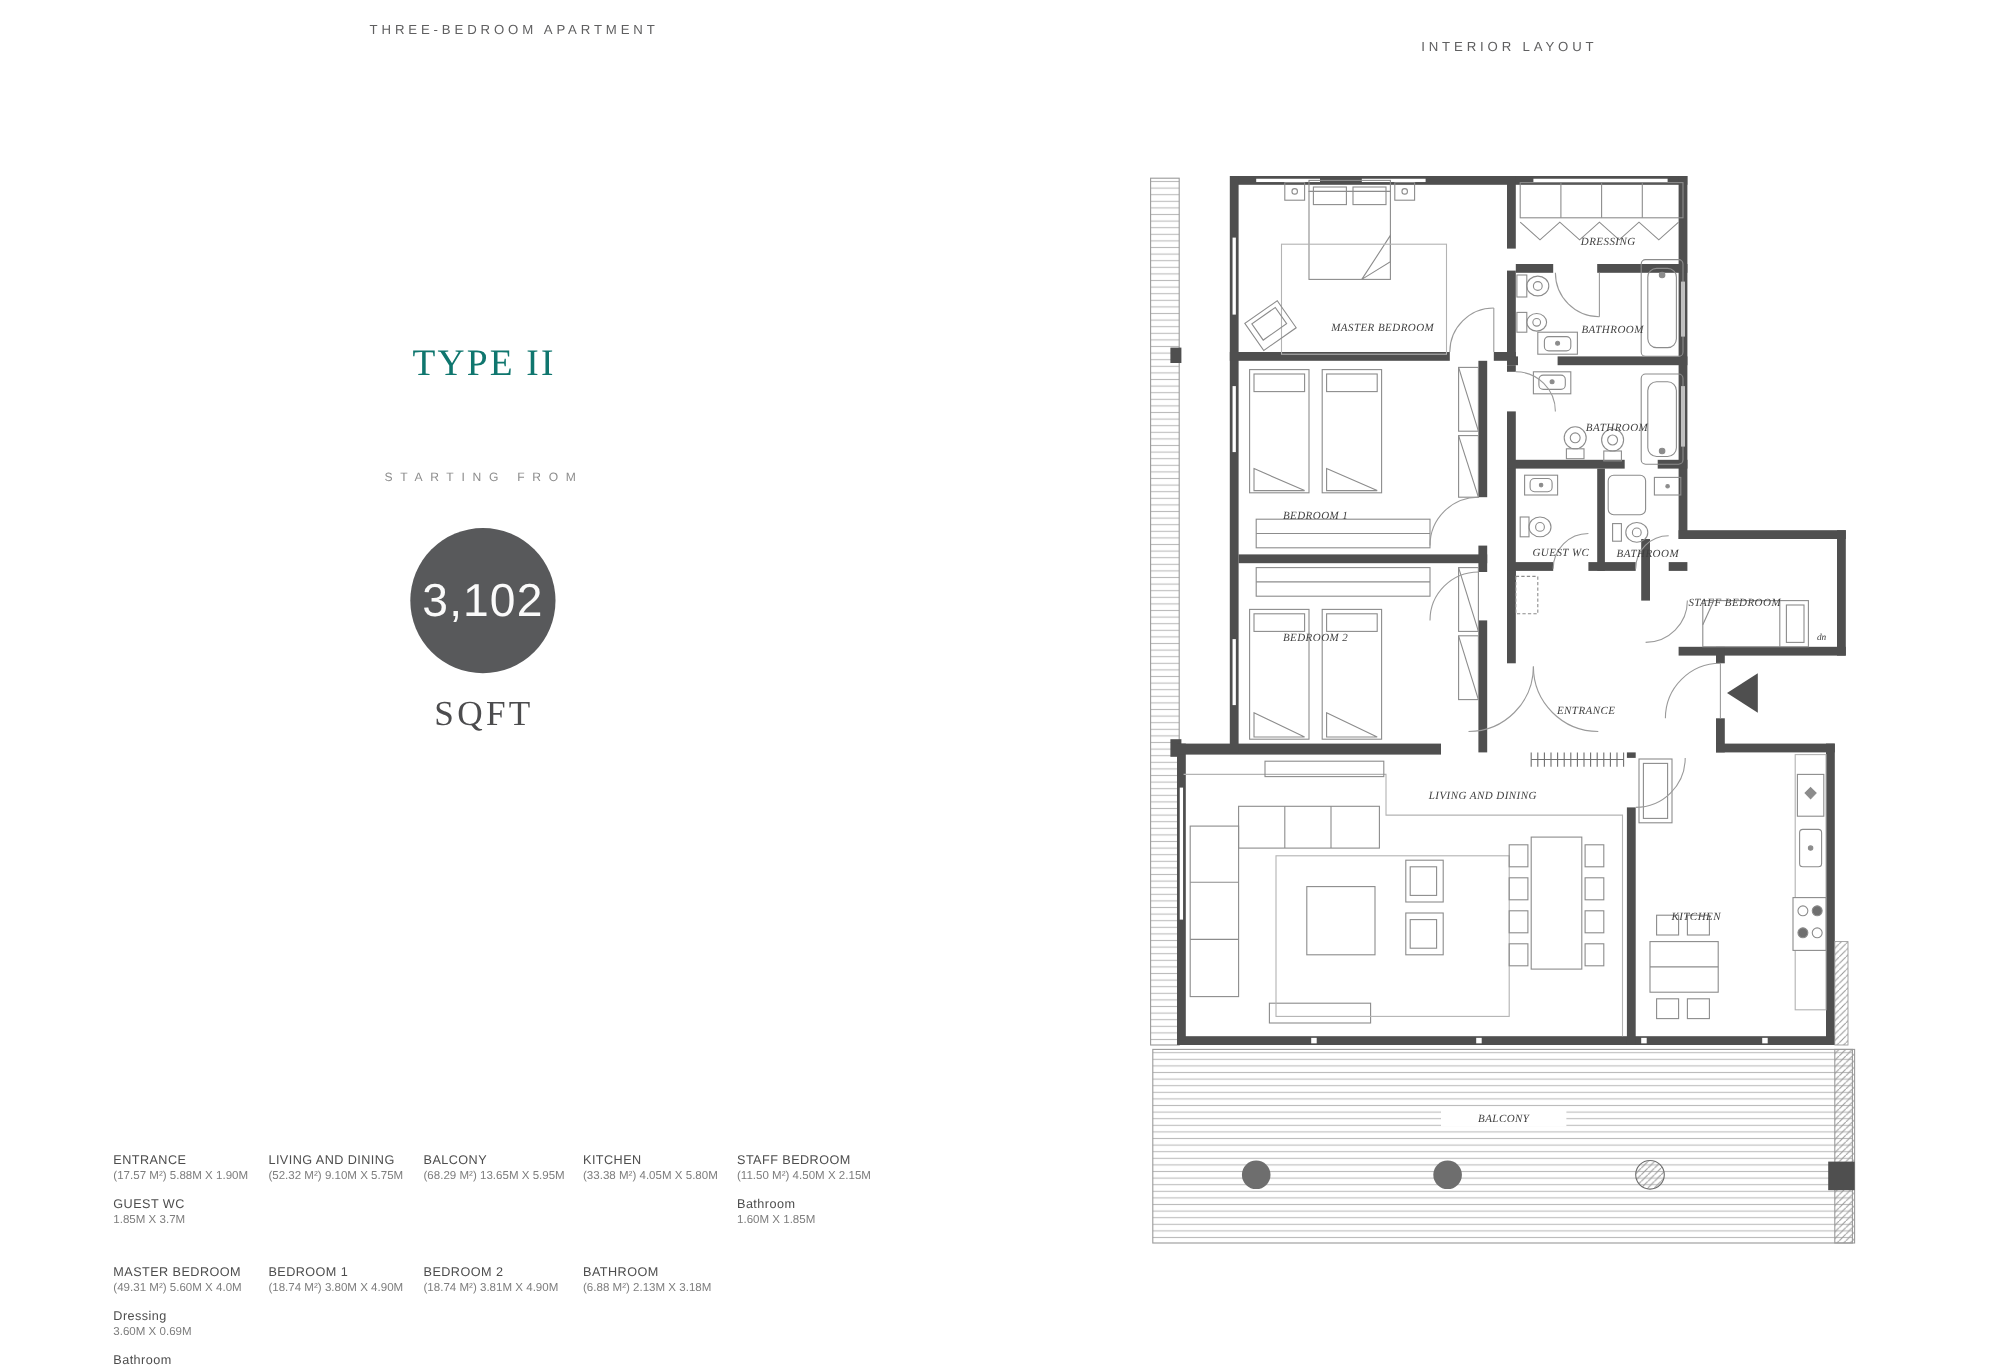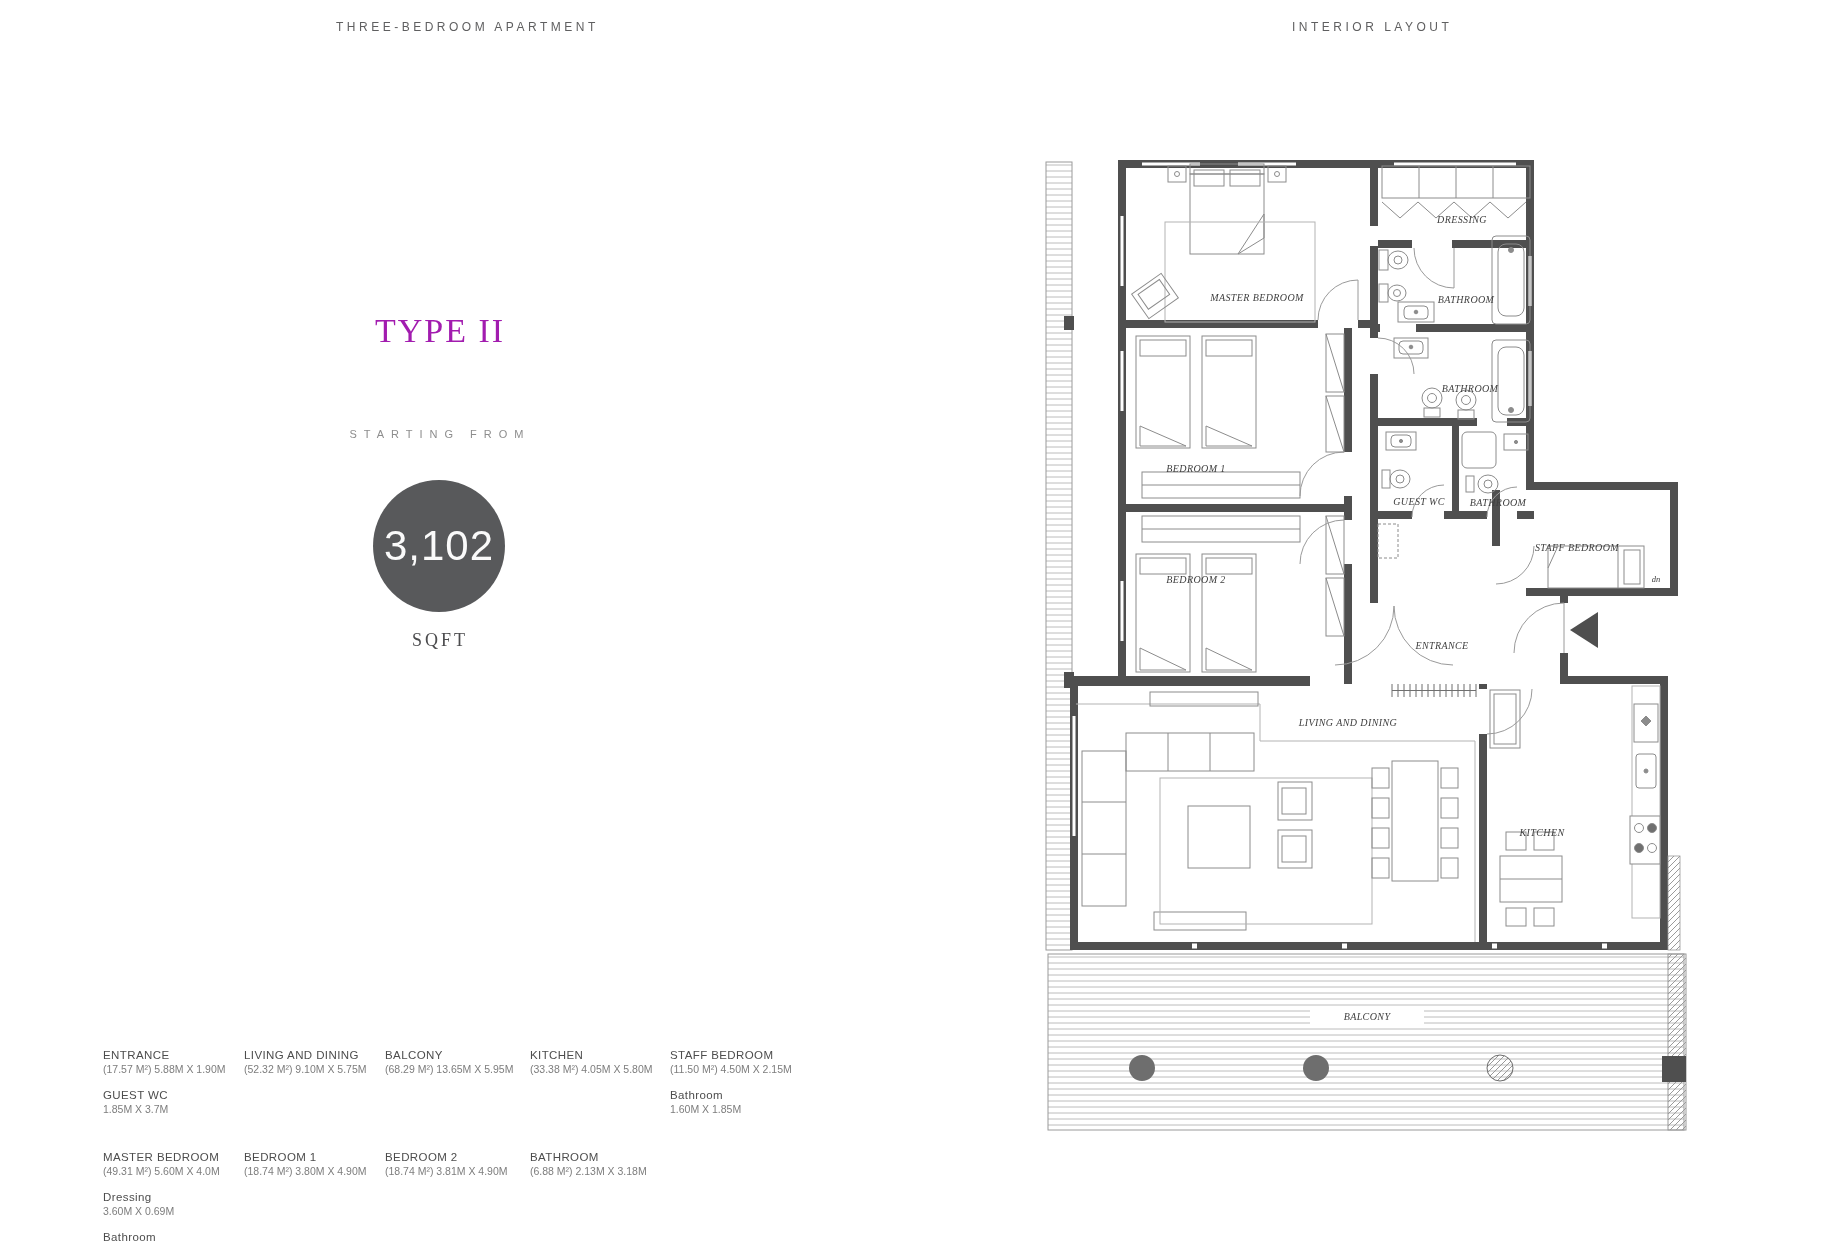--- a/index.html
+++ b/index.html
@@ -6,41 +6,41 @@
   body{
     width:1832px;height:1242px;position:relative;overflow:hidden;
     background:#ffffff;font-family:"Liberation Sans",sans-serif;color:#4e4e4e;
   }
   
   .hdr{
     position:absolute;top:20px;font-size:12px;letter-spacing:3.5px;
     color:#5f5f60;white-space:nowrap;
   }
   .hdr-left{left:336px;}
-  .hdr-right{left:1292px;}
+  .hdr-right{left:1292px;margin-top:15px;}
   
   .type-title{
     position:absolute;left:240px;top:312px;width:400px;text-align:center;
     font-family:"Liberation Serif",serif;font-size:34px;line-height:38px;
-    color:#a21caf;letter-spacing:2px;
+    color:#0f766e;letter-spacing:2px;
   }
   .starting{
     position:absolute;left:240px;top:428px;width:400px;text-align:center;
     font-size:11px;letter-spacing:7px;color:#8d8d8d;
   }
   .area-circle{
     position:absolute;left:373px;top:480px;width:132px;height:132px;
     border-radius:50%;background:#58595b;display:flex;align-items:center;justify-content:center;
   }
   .area-value{
     font-family:Liberation Sans, sans-serif;font-size:42px;color:#fafafa;letter-spacing:1px;
   }
   .area-unit{
     position:absolute;left:240px;top:630px;width:400px;text-align:center;
-    font-family:"Liberation Serif",serif;font-size:18px;letter-spacing:3px;color:#4c4c4e;
+    font-family:"Liberation Serif",serif;font-size:32px;letter-spacing:3px;color:#4c4c4e;
   }
   
   .dims{position:absolute;left:0;top:0;}
   .dim-col{position:absolute;width:150px;}
   .dim-name{font-size:11.5px;letter-spacing:0.4px;color:#4d4d4d;line-height:14px;white-space:nowrap;}
   .dim-val{font-size:10.5px;color:#7d7d7d;line-height:14px;white-space:nowrap;}
   .dim-sub{margin-top:12px;}
   
   .plan{position:absolute;left:1042px;top:156px;}
   svg text{

